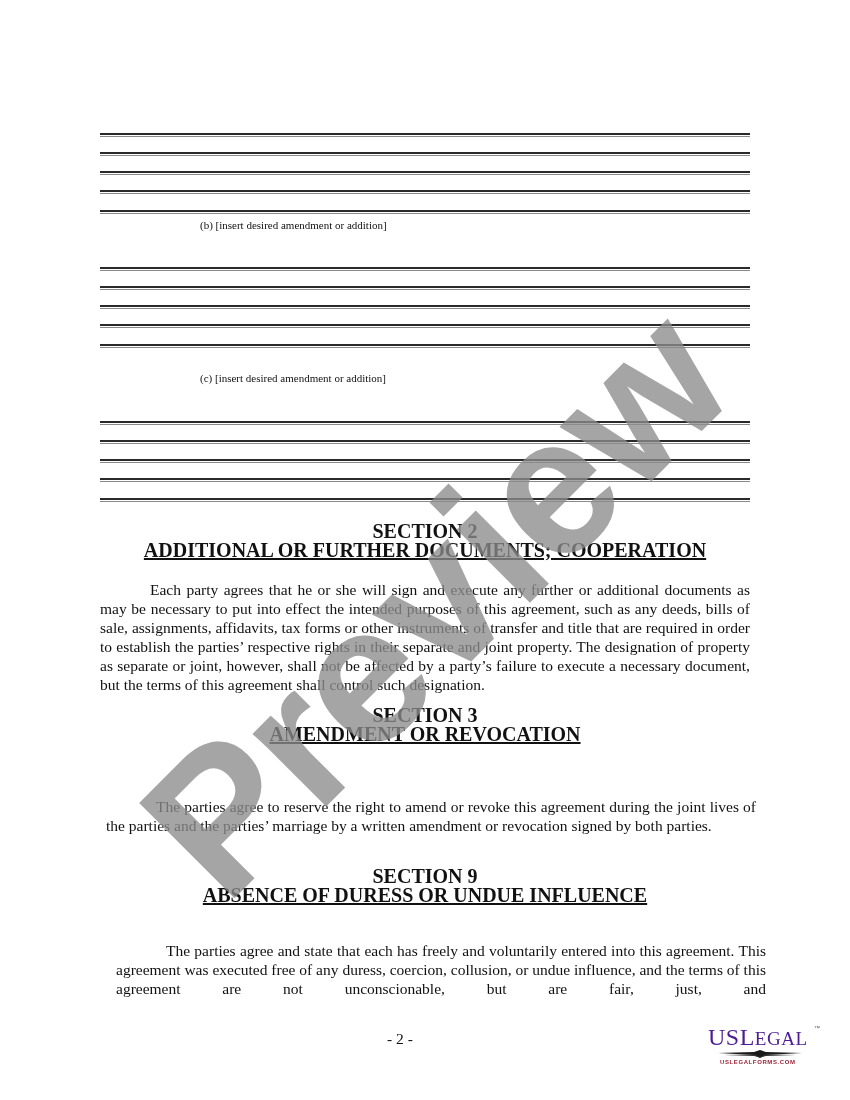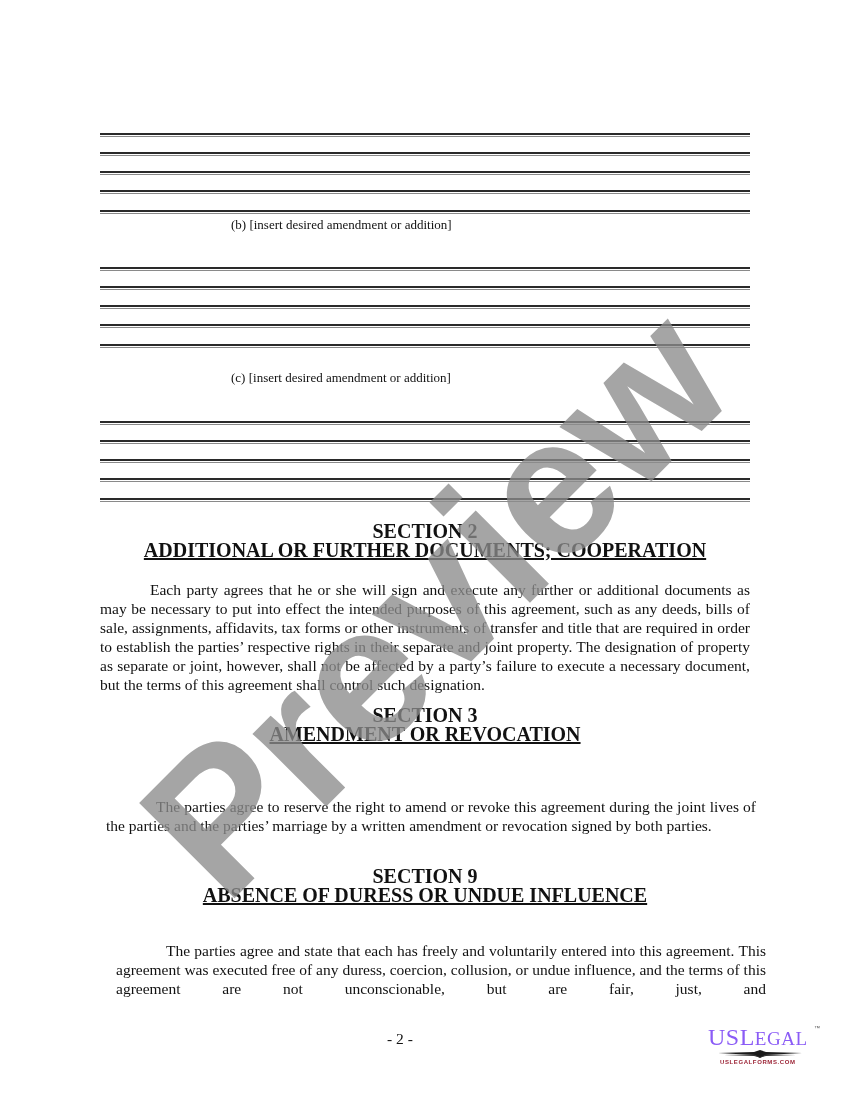--- a/index.html
+++ b/index.html
@@ -2,27 +2,27 @@
 <html><head>
 <meta charset="utf-8">
 <style>
   html, body { margin: 0; padding: 0; background: #ffffff; }
   body { width: 850px; height: 1100px; position: relative; overflow: hidden;
          font-family: "Liberation Serif", "DejaVu Serif", serif; color: #111; }
   .page { position: absolute; left: 0; top: 0; width: 850px; height: 1100px; }
   .rule { position: absolute; left: 100px; width: 650px; height: 4px; }
   .rule::before { content: ""; position: absolute; left: 0; right: 0; top: 0; height: 2px; background: #2a2a2a; }
   .rule::after  { content: ""; position: absolute; left: 0; right: 0; top: 3px; height: 1px; background: #8a8a8a; }
-  .insert-line { position: absolute; left: 200px; font-size: 13px; line-height: 18px; white-space: nowrap; margin-left: 31px; }
+  .insert-line { position: absolute; left: 200px; font-size: 11px; line-height: 18px; white-space: nowrap; }
   .sec-title { position: absolute; left: 100px; width: 650px; text-align: center; font-weight: bold; font-size: 20px; line-height: 19px; }
   .sec-heading { text-decoration: underline; }
   .para { position: absolute; left: 100px; width: 650px; font-size: 15.5px; line-height: 19px; text-align: justify; text-indent: 50px; }
   .page-num { position: absolute; left: 375px; top: 1030px; width: 50px; text-align: center; font-size: 15.5px; }
   .logo { position: absolute; left: 706px; top: 1024px; width: 118px; height: 46px; }
-  .logo-word { position: absolute; left: 2px; top: 0; font-family: "Liberation Serif", serif; color: #8b5cf6; font-size: 24px; line-height: 26px; letter-spacing: 0.5px; white-space: nowrap; }
+  .logo-word { position: absolute; left: 2px; top: 0; font-family: "Liberation Serif", serif; color: #4c1d95; font-size: 24px; line-height: 26px; letter-spacing: 0.5px; white-space: nowrap; }
   .logo-word .small { font-size: 19px; }
   .logo-tm { position: absolute; left: 108px; top: 1px; font-family: "Liberation Sans", sans-serif; font-size: 6px; color: #555; }
   .logo-wing { position: absolute; left: 12px; top: 26px; width: 84px; height: 8px; }
   .logo-url { position: absolute; left: 14px; top: 35px; font-family: "Liberation Sans", sans-serif; font-size: 6px; font-weight: bold; color: #9b2335; letter-spacing: 0.6px; }
   .watermark { position: absolute; left: 55px; top: 505px; width: 760px; text-align: center;
                font-family: "Liberation Sans", "DejaVu Sans", sans-serif; font-weight: bold;
                font-size: 196px; line-height: 196px; color: rgba(140,140,140,0.78);
                transform: rotate(-45deg); transform-origin: 50% 50%; pointer-events: none; letter-spacing: -2px; }
 </style>
 </head>

